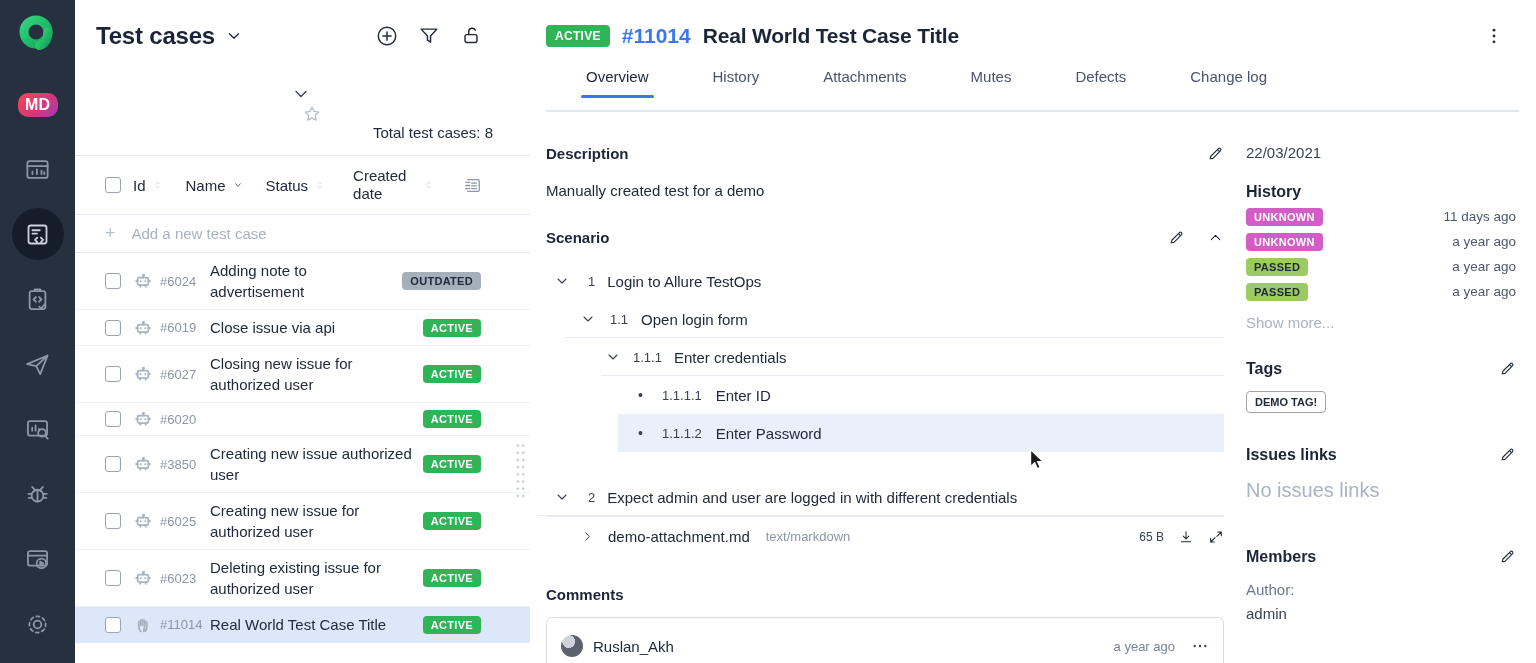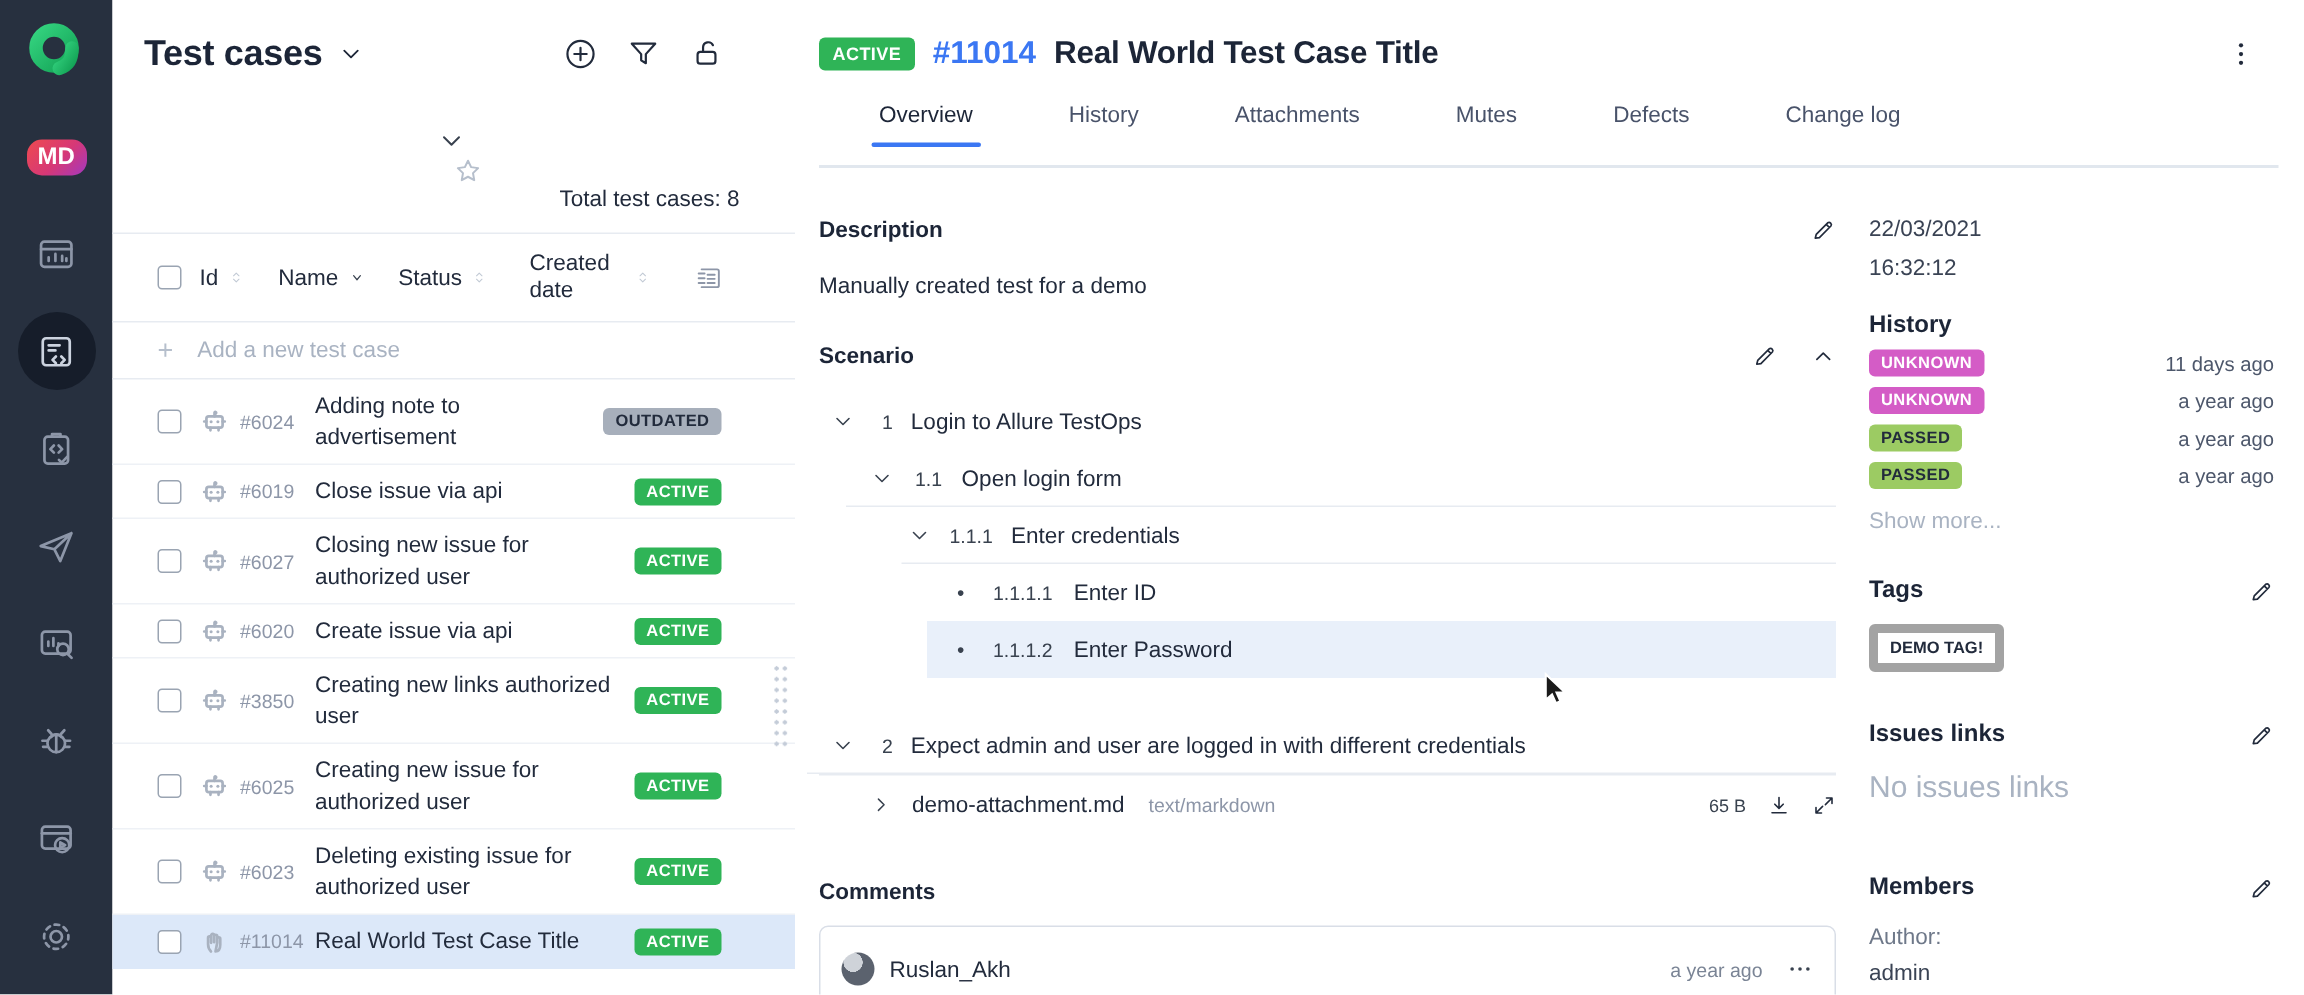--- a/index.html
+++ b/index.html
@@ -141,21 +141,21 @@
   .cdots { color:#39424f; cursor:pointer; }
 
   
   .side-date { margin-top:28px; font-size:15px; color:#3a4354; line-height:1.7; }
   .side-sec { display:flex; align-items:center; font-size:16px; font-weight:bold; color:#1c2537; }
   .side-sec .pencil { margin-left:auto; color:#222b3c; }
   .side-sec .pencil svg { width:17px; height:17px; cursor:pointer; }
   .hist-item { display:flex; align-items:center; margin-top:7px; }
   .hist-time { margin-left:auto; font-size:13.5px; color:#4d576b; }
   .show-more { margin-top:13px; font-size:15px; color:#a9b3c2; cursor:pointer; }
-  .tag-chip { display:inline-block; border:6px solid #a3a3a3; border-radius:4px;
+  .tag-chip { display:inline-block; border:1px solid #a3a3a3; border-radius:4px;
     padding:4px 8px; font-size:11px; font-weight:bold; color:#222b3c; margin-top:13px; margin-right:8px; }
   .issues-empty { margin-top:15px; font-size:20px; color:#a9b3c2; }
   .member-label { margin-top:15px; font-size:15px; color:#6e7889; }
   .member-value { margin-top:7px; font-size:15px; color:#3a4354; }
 
   .mt-hist { margin-top:17px; } .mt-tags { margin-top:29px; } .mt-issues { margin-top:33px; } .mt-members { margin-top:46px;text-align:right; }
 
   
   .cursor { position:absolute; left:1029px; top:448px; width:17px; height:24px; z-index:50; pointer-events:none; }
 </style>
@@ -443,32 +443,31 @@
     <span class="badge green">ACTIVE</span>
   </div>
       <div class="row">
     <span class="cb"></span>
     <span class="ricon">
           <svg>
             <use href="#sym-robot"></use>
           </svg>
         </span>
     <span class="rid">#6020</span>
-    <span class="rname">Create issue via api</span>
     <span class="badge green">ACTIVE</span>
   </div>
       <div class="row">
     <span class="cb"></span>
     <span class="ricon">
           <svg>
             <use href="#sym-robot"></use>
           </svg>
         </span>
     <span class="rid">#3850</span>
-    <span class="rname">Creating new links authorized user</span>
+    <span class="rname">Creating new issue authorized user</span>
     <span class="badge green">ACTIVE</span>
   </div>
       <div class="row">
     <span class="cb"></span>
     <span class="ricon">
           <svg>
             <use href="#sym-robot"></use>
           </svg>
         </span>
     <span class="rid">#6025</span>
@@ -646,21 +645,20 @@
                 </svg>
               </span>
     </span>
   </div>
         </div>
     </div>
 
     <div class="side-col">
       <div class="side-date">
         <div>22/03/2021</div>
-        <div>16:32:12</div>
       </div>
 
       <div class="side-sec mt-hist">
         <span>History</span>
       </div>
       <div id="history-host">
           <div class="hist-item">
     <span class="badge pink">UNKNOWN</span>
     <span class="hist-time">11 days ago</span>
   </div>

